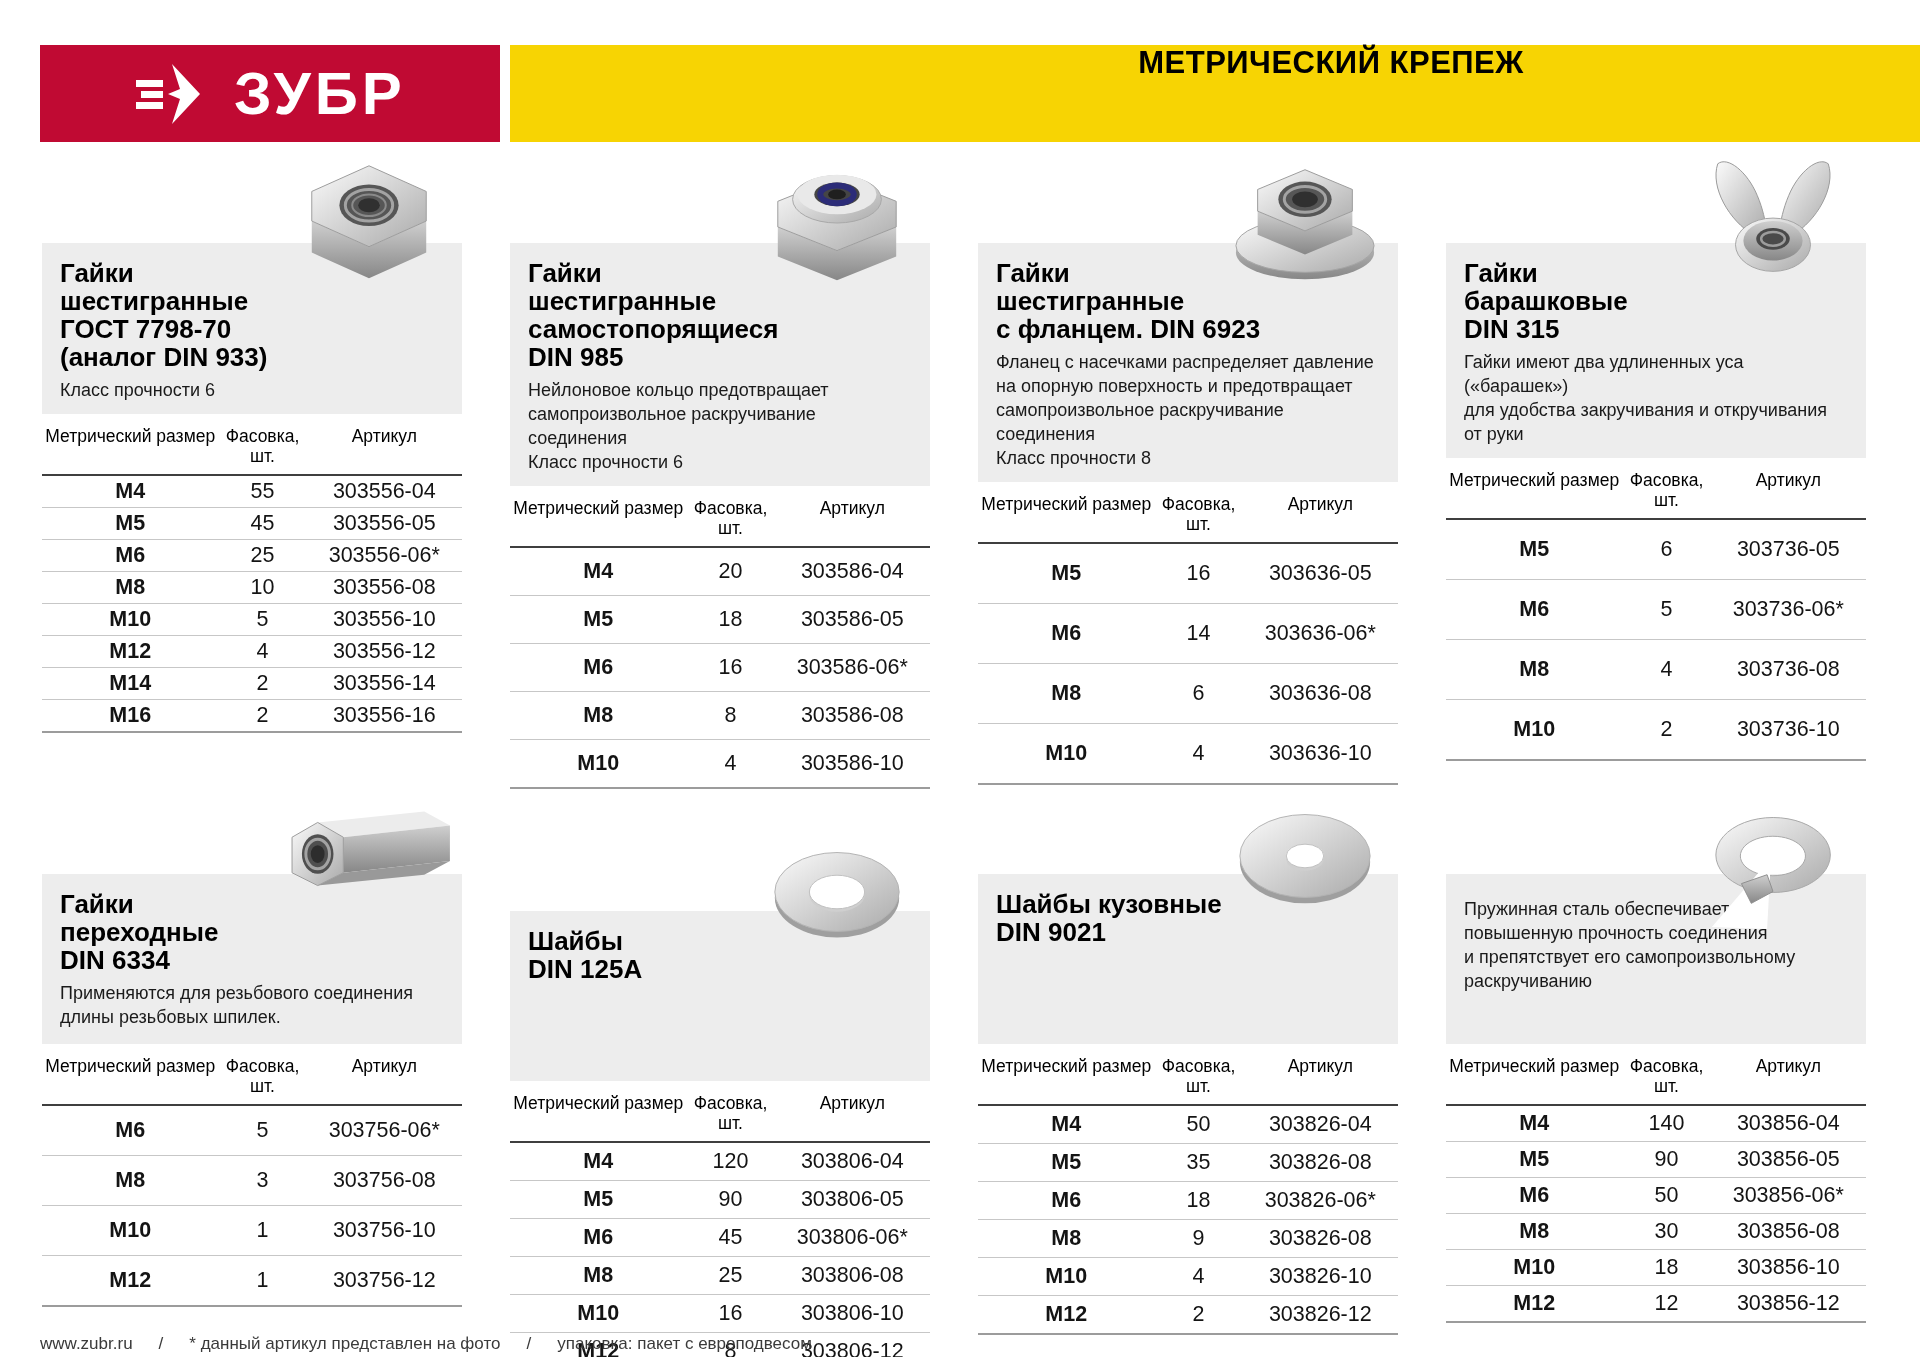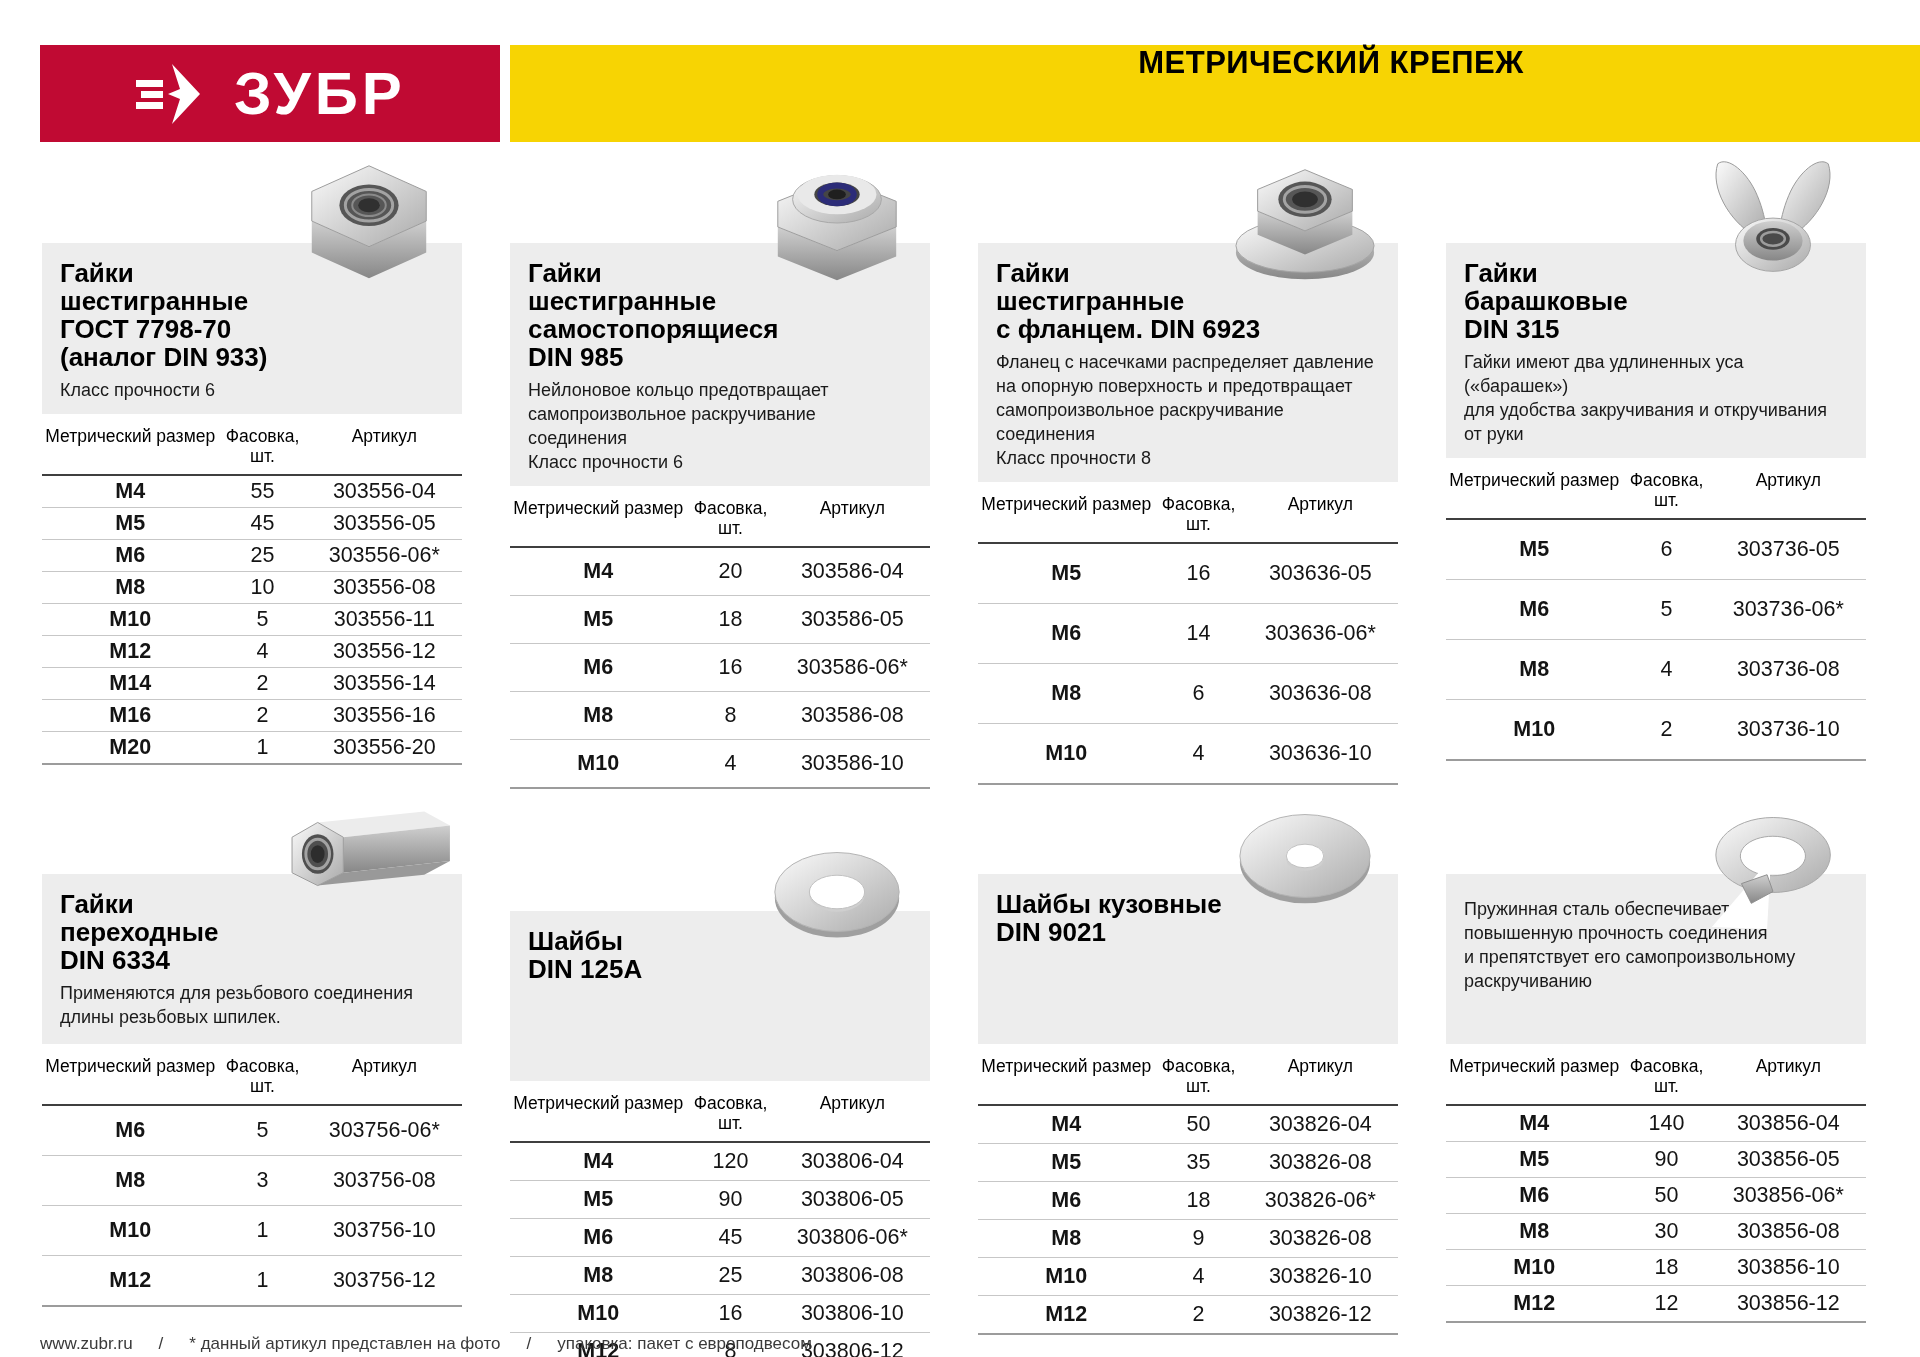--- a/index.html
+++ b/index.html
@@ -140,41 +140,36 @@
             <td style="padding: 3px 0px;">303556-06*</td>
           </tr>
           <tr>
             <td class="size" style="padding: 3px 0px;">М8</td>
             <td style="padding: 3px 0px;">10</td>
             <td style="padding: 3px 0px;">303556-08</td>
           </tr>
           <tr>
             <td class="size" style="padding: 3px 0px;">М10</td>
             <td style="padding: 3px 0px;">5</td>
-            <td style="padding: 3px 0px;">303556-11</td>
+            <td style="padding: 3px 0px;">303556-10</td>
           </tr>
           <tr>
             <td class="size" style="padding: 3px 0px;">М12</td>
             <td style="padding: 3px 0px;">4</td>
             <td style="padding: 3px 0px;">303556-12</td>
           </tr>
           <tr>
             <td class="size" style="padding: 3px 0px;">М14</td>
             <td style="padding: 3px 0px;">2</td>
             <td style="padding: 3px 0px;">303556-14</td>
           </tr>
           <tr>
             <td class="size" style="padding: 3px 0px;">М16</td>
             <td style="padding: 3px 0px;">2</td>
             <td style="padding: 3px 0px;">303556-16</td>
-          </tr>
-          <tr>
-            <td class="size" style="padding: 3px 0px;">М20</td>
-            <td style="padding: 3px 0px;">1</td>
-            <td style="padding: 3px 0px;">303556-20</td>
           </tr>
         </tbody>
       </table>
     </div>
     <div class="card row0" style="left: 510px; top: 150px;">
       <div class="photo"><svg viewBox="0 0 180 150">
           <defs>
  <linearGradient id="gA1" x1="0" y1="0" x2="1" y2="1">
    <stop offset="0" stop-color="#fbfbfb"></stop>
               <stop offset="1" stop-color="#aaaaaa"></stop>

